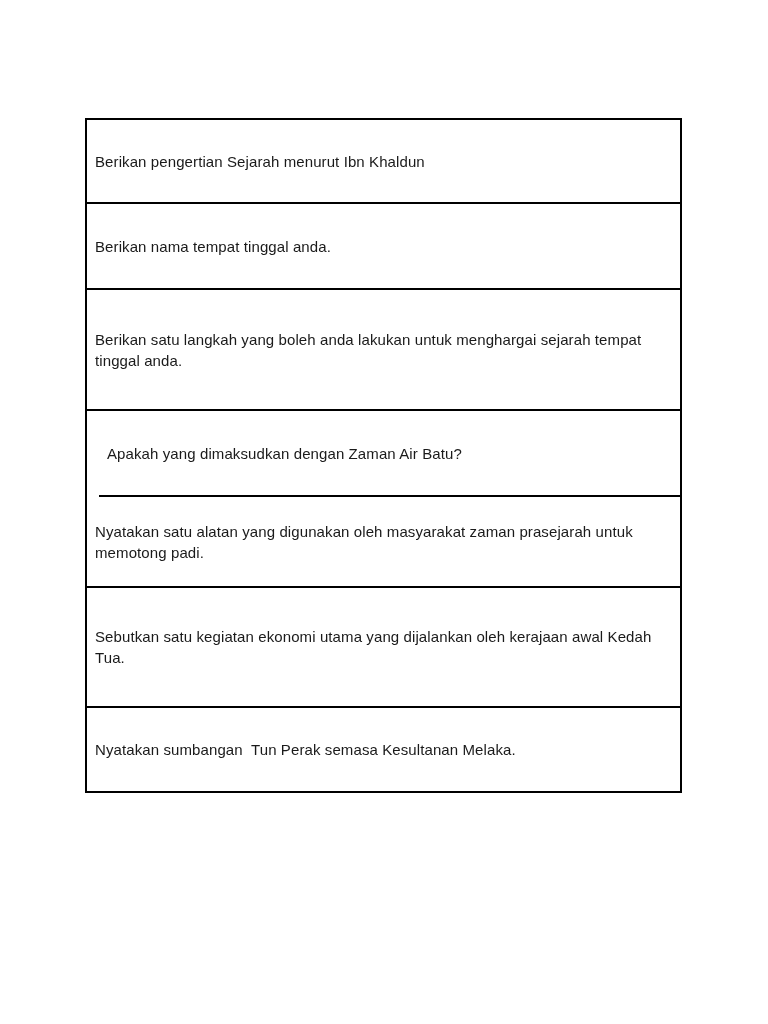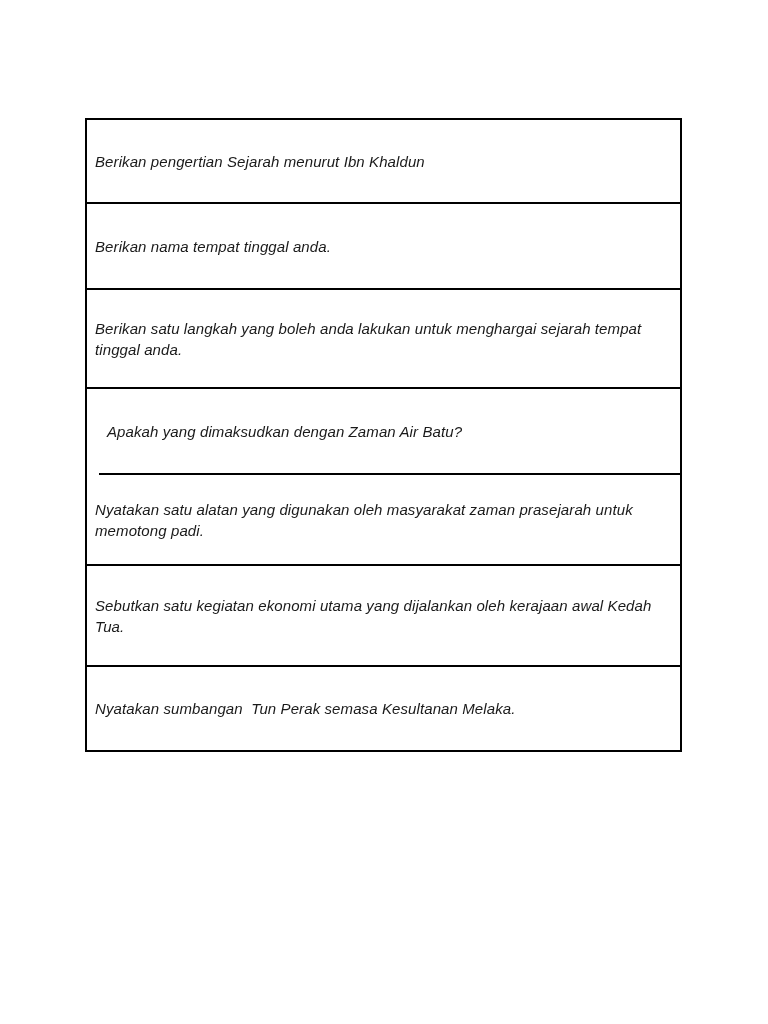--- a/index.html
+++ b/index.html
@@ -1,15 +1,15 @@
 <!DOCTYPE html>
 <html><head>
 <meta charset="utf-8">
 <style>
-  * { margin: 0; padding: 0; box-sizing: border-box; font-style: italic; }
+  * { margin: 0; padding: 0; box-sizing: border-box; }
 
   html, body {
     width: 768px;
     height: 1024px;
     background: #ffffff;
     font-family: "Liberation Sans", "DejaVu Sans", sans-serif;
     overflow: hidden;
   }
 
   .page {
@@ -45,25 +45,25 @@
     line-height: 21px;
     color: #1a1a1a;
     white-space: pre-wrap;
     letter-spacing: 0.1px;
   }
 
   
   .q-row.r0 { height: 84px; }
   .q-row.r1 { height: 85px; }
   .q-row.r2 { height: 86px; }
-  .q-row.r3 { height: 99px; }
+  .q-row.r3 { height: 121px; }
   .q-row.r4 { height: 86px; margin-left: 12px; }
   .q-row.r5 { height: 85px; }
   .q-row.r6 { height: 91px; }
-  .q-row.r7 { height: 101px; }
+  .q-row.r7 { height: 120px; }
   .q-row.r8 { height: 83px; }
 </style>
 </head>
 <body>
 
 <div class="page">
 
   <div class="question-table">
 
     <div class="q-row r0">

